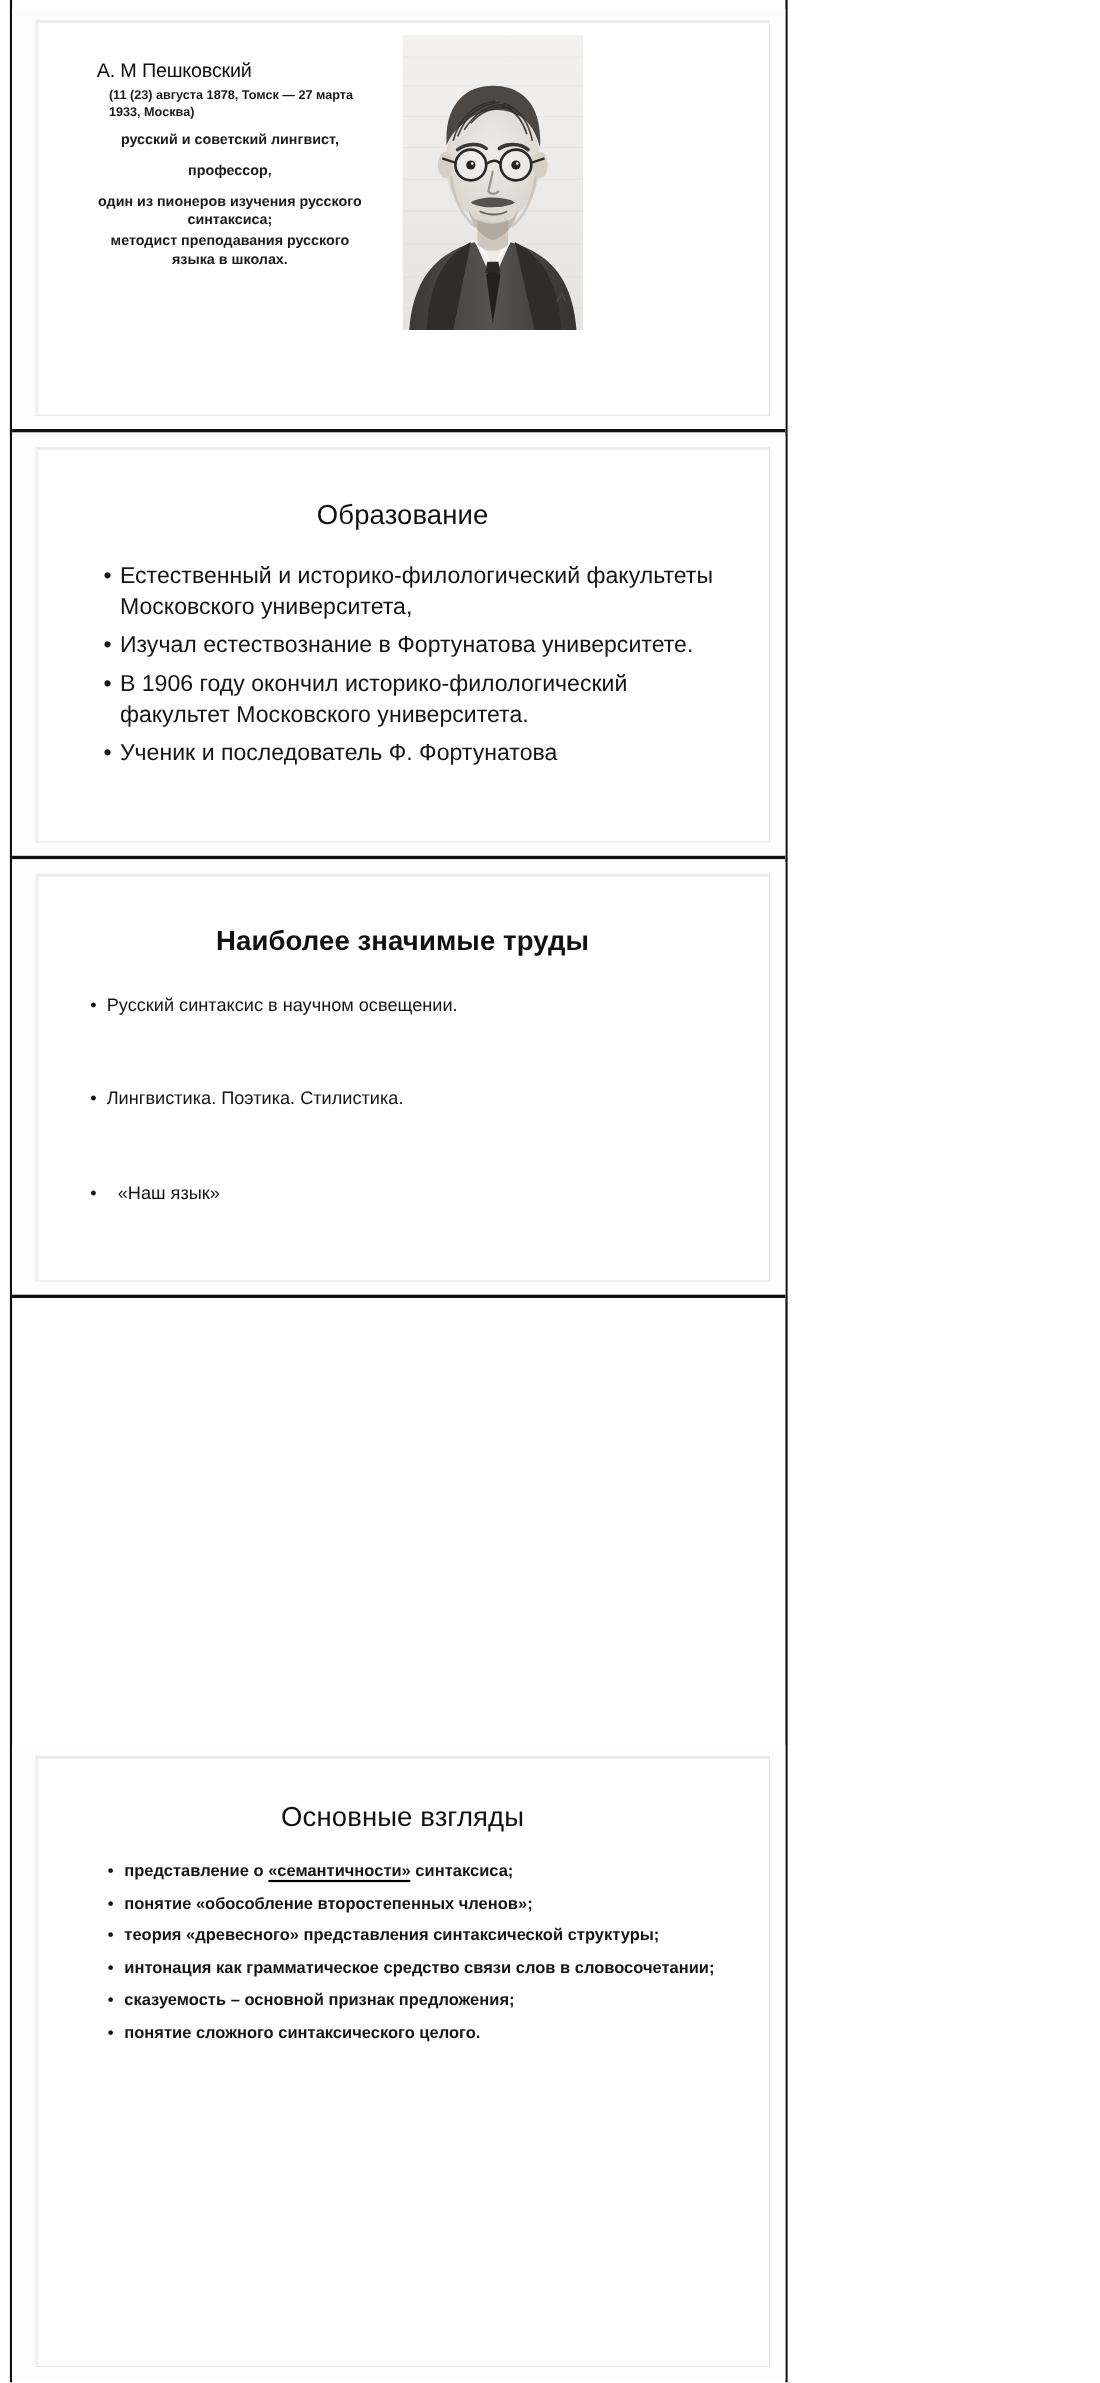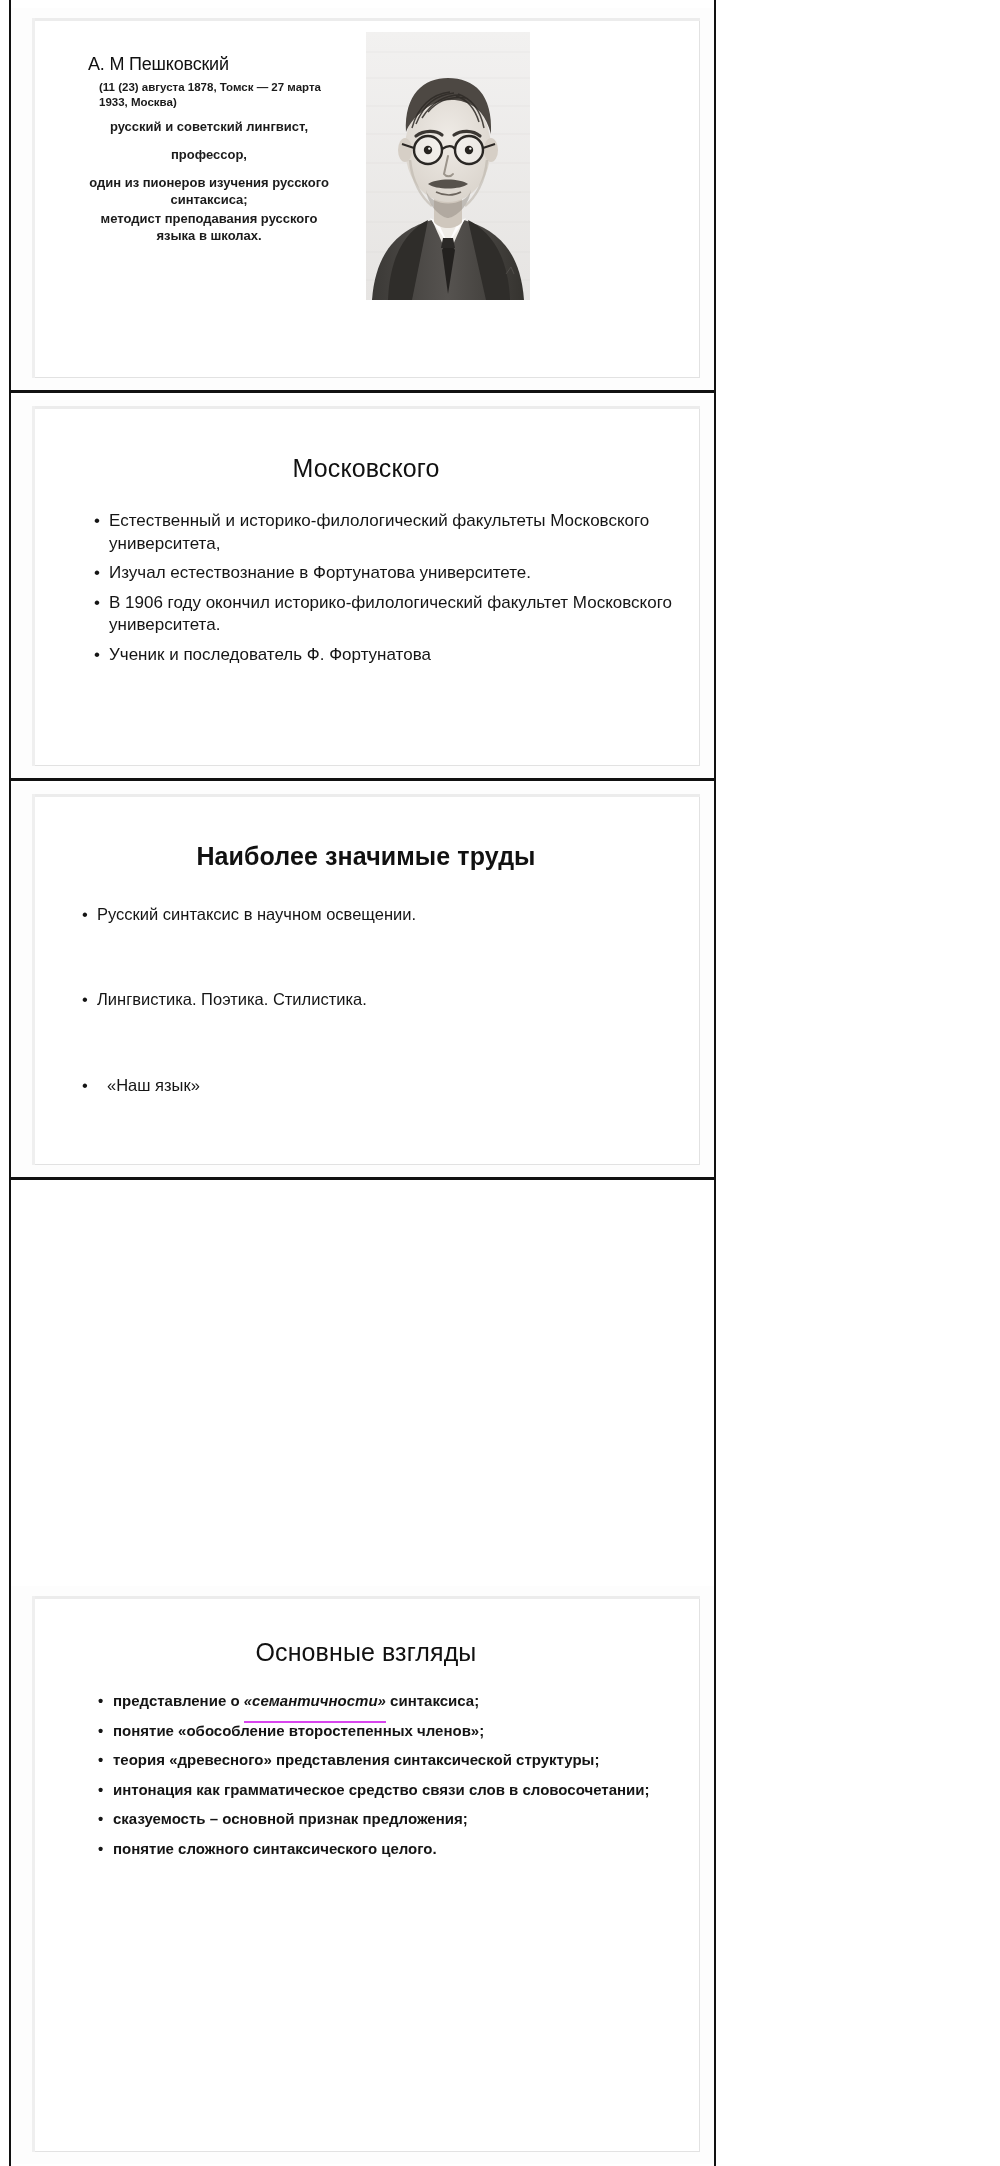--- a/index.html
+++ b/index.html
@@ -172,21 +172,21 @@
     top: 0;
     font-size: 1em;
     line-height: inherit;
   }
 
   
   .s2-list {
     left: 60px;
     top: 104px;
     width: 580px;
-    font-size: 17px;
+    font-size: 21px;
     line-height: 1.33;
   }
   .s2-list > li { margin-bottom: 7px; }
 
   
   .s3-list {
     left: 48px;
     top: 110px;
     width: 600px;
     font-size: 16.5px;
@@ -201,23 +201,22 @@
     left: 64px;
     top: 95px;
     width: 560px;
     font-size: 15px;
     font-weight: 700;
     line-height: 1.3;
   }
   .s4-list > li { margin-bottom: 10px; }
 
   .sp-underline {
-    border-bottom: 2px solid #d946ef;
-    padding-bottom: 12px;
-    font-style: italic;
+    border-bottom: 2px solid #000000;
+    padding-bottom: 0px;
   }
 </style>
 </head>
 <body>
 
 <div class="doc">
 
   <div class="left-gutter"></div>
   <div class="right-gutter"></div>
   <div class="page-rule left"></div>
@@ -327,21 +326,21 @@
 
           <path d="M140 242 l5 -7 l3 7" stroke="#5d5a56" stroke-width="1" fill="none" opacity="0.6"></path>
         </svg>
       </div>
 
     </div>
   </div>
 
   <div class="slide slide2">
     <div class="slide-inner">
-      <div class="s-title" style="top:48px;">Московского</div>
+      <div class="s-title" style="top:48px;">Образование</div>
       <ul class="bullets s2-list">
         <li>Естественный и историко-филологический факультеты Московского университета,</li>
         <li>Изучал естествознание в Фортунатова университете.</li>
         <li>В 1906 году окончил историко-филологический факультет Московского университета.</li>
         <li>Ученик и последователь Ф. Фортунатова</li>
       </ul>
     </div>
   </div>
 
   <div class="slide slide3">

